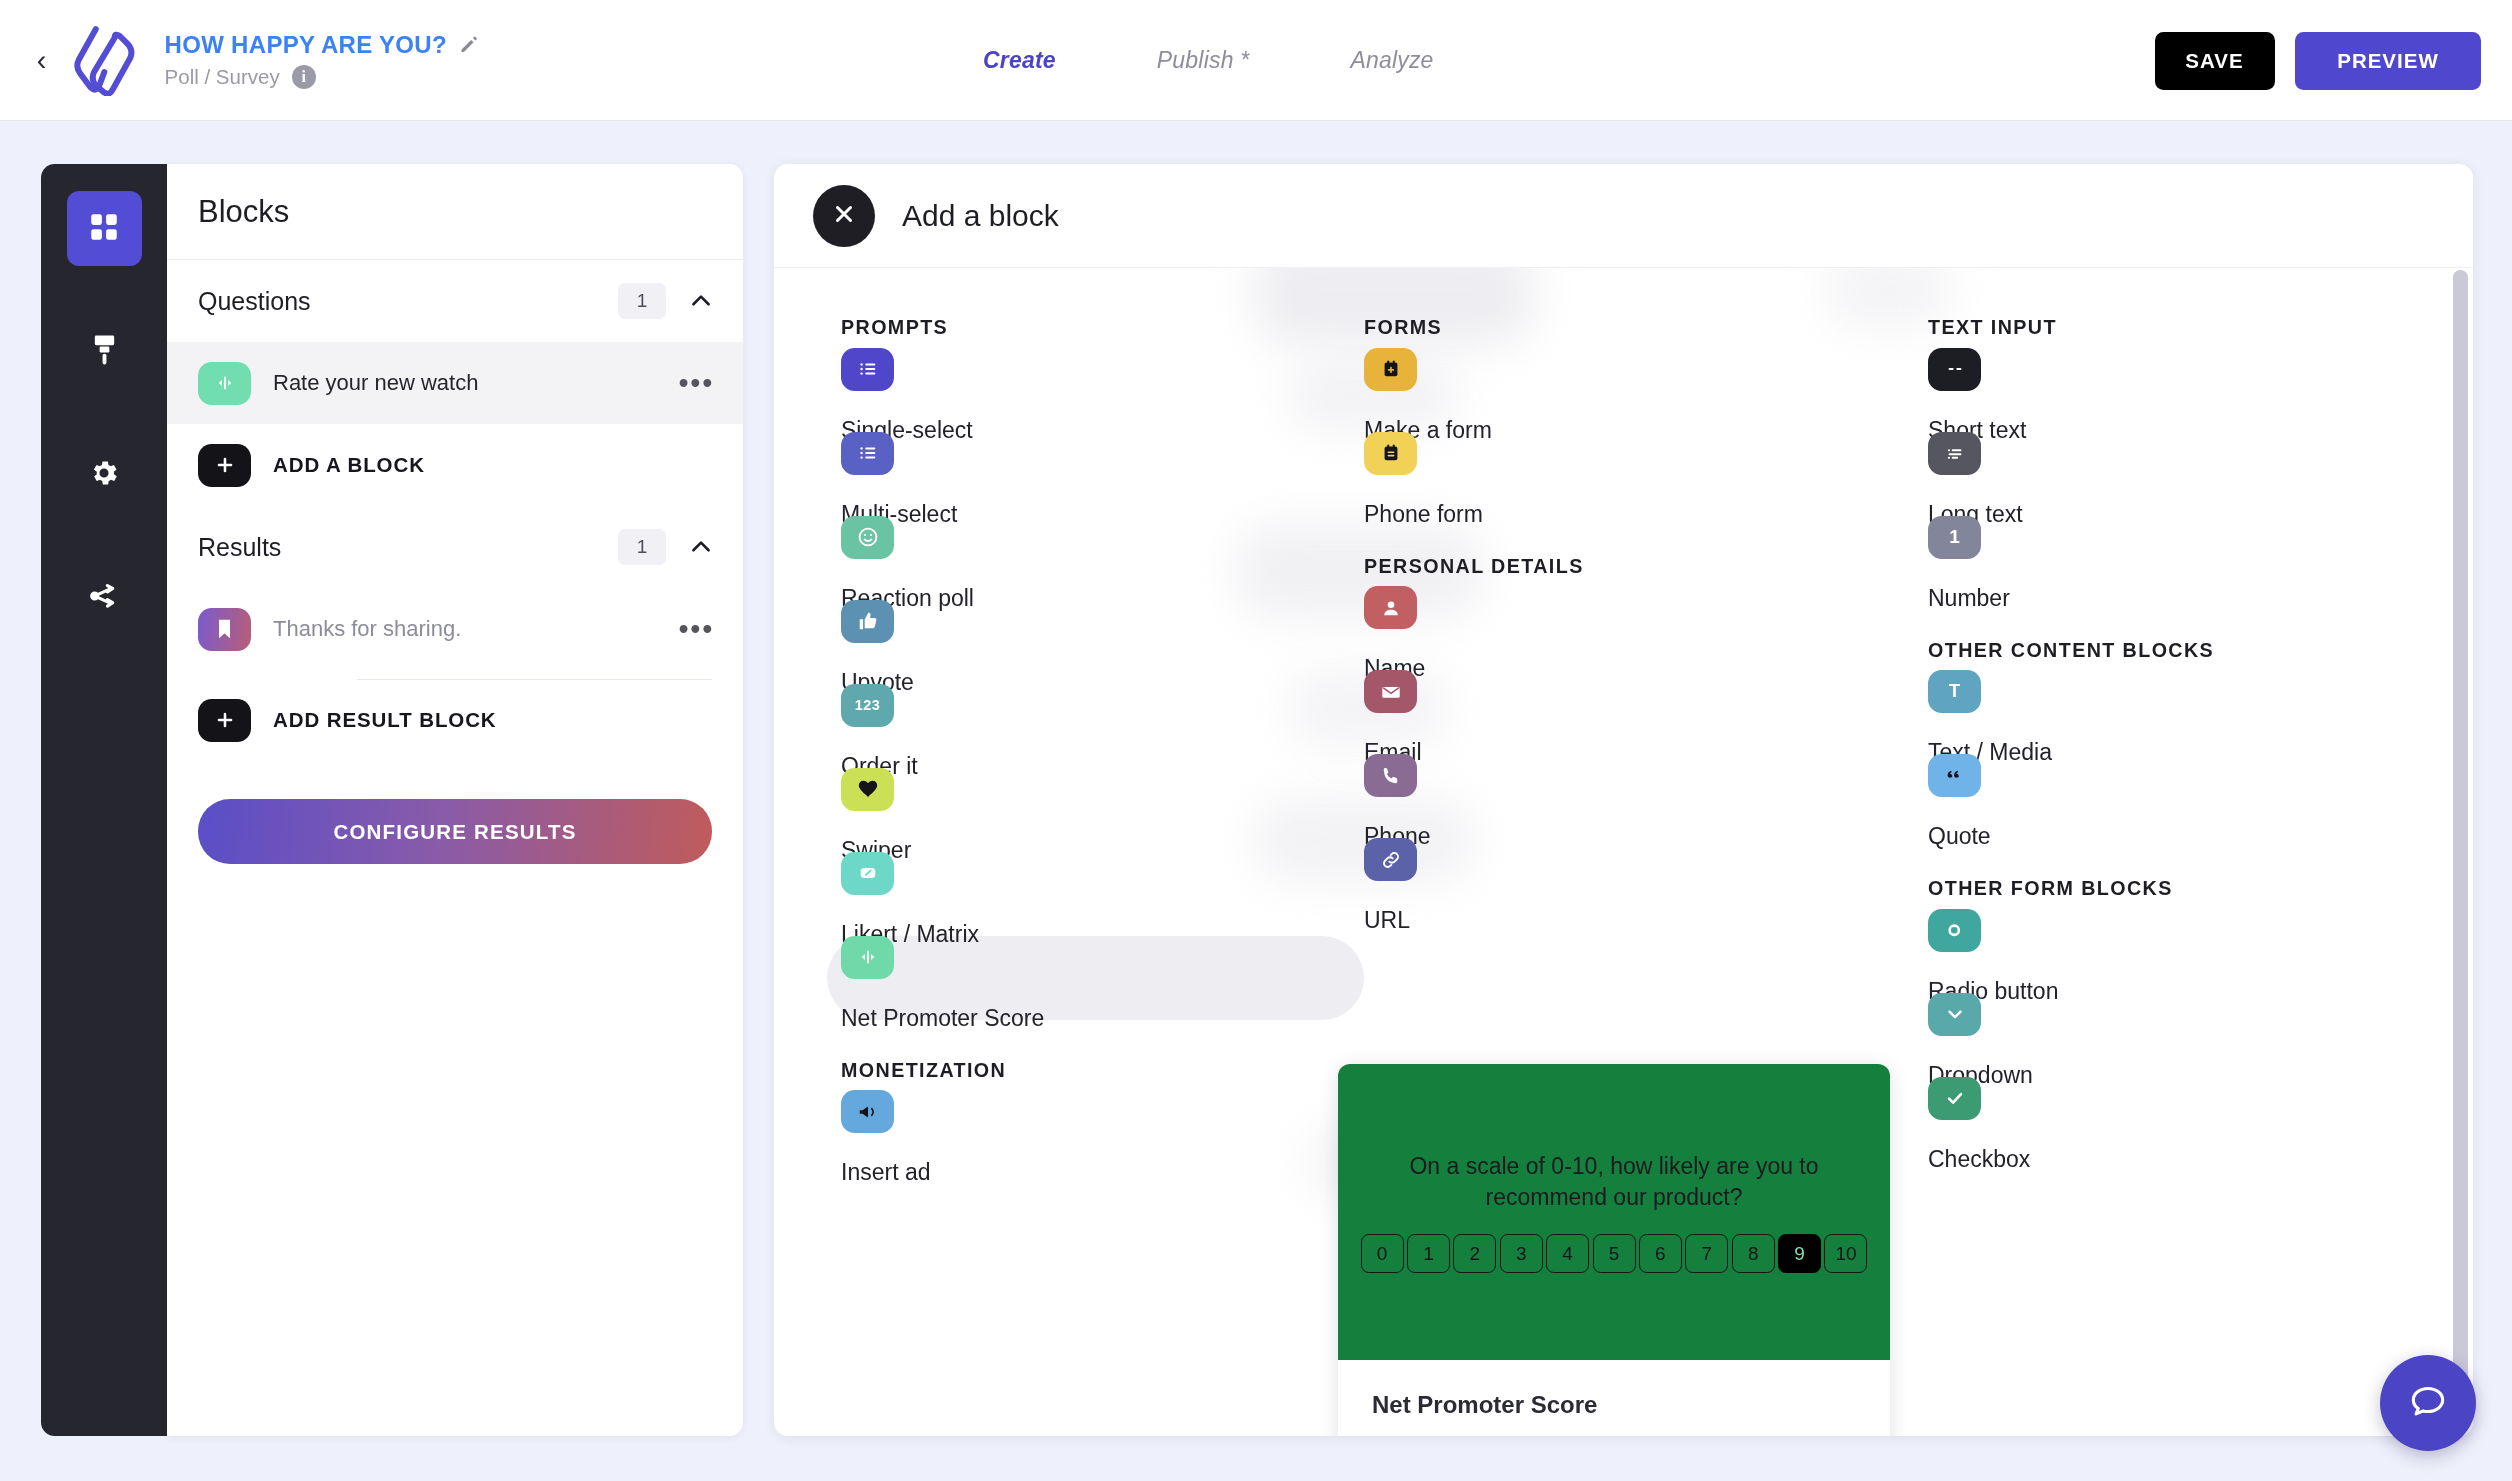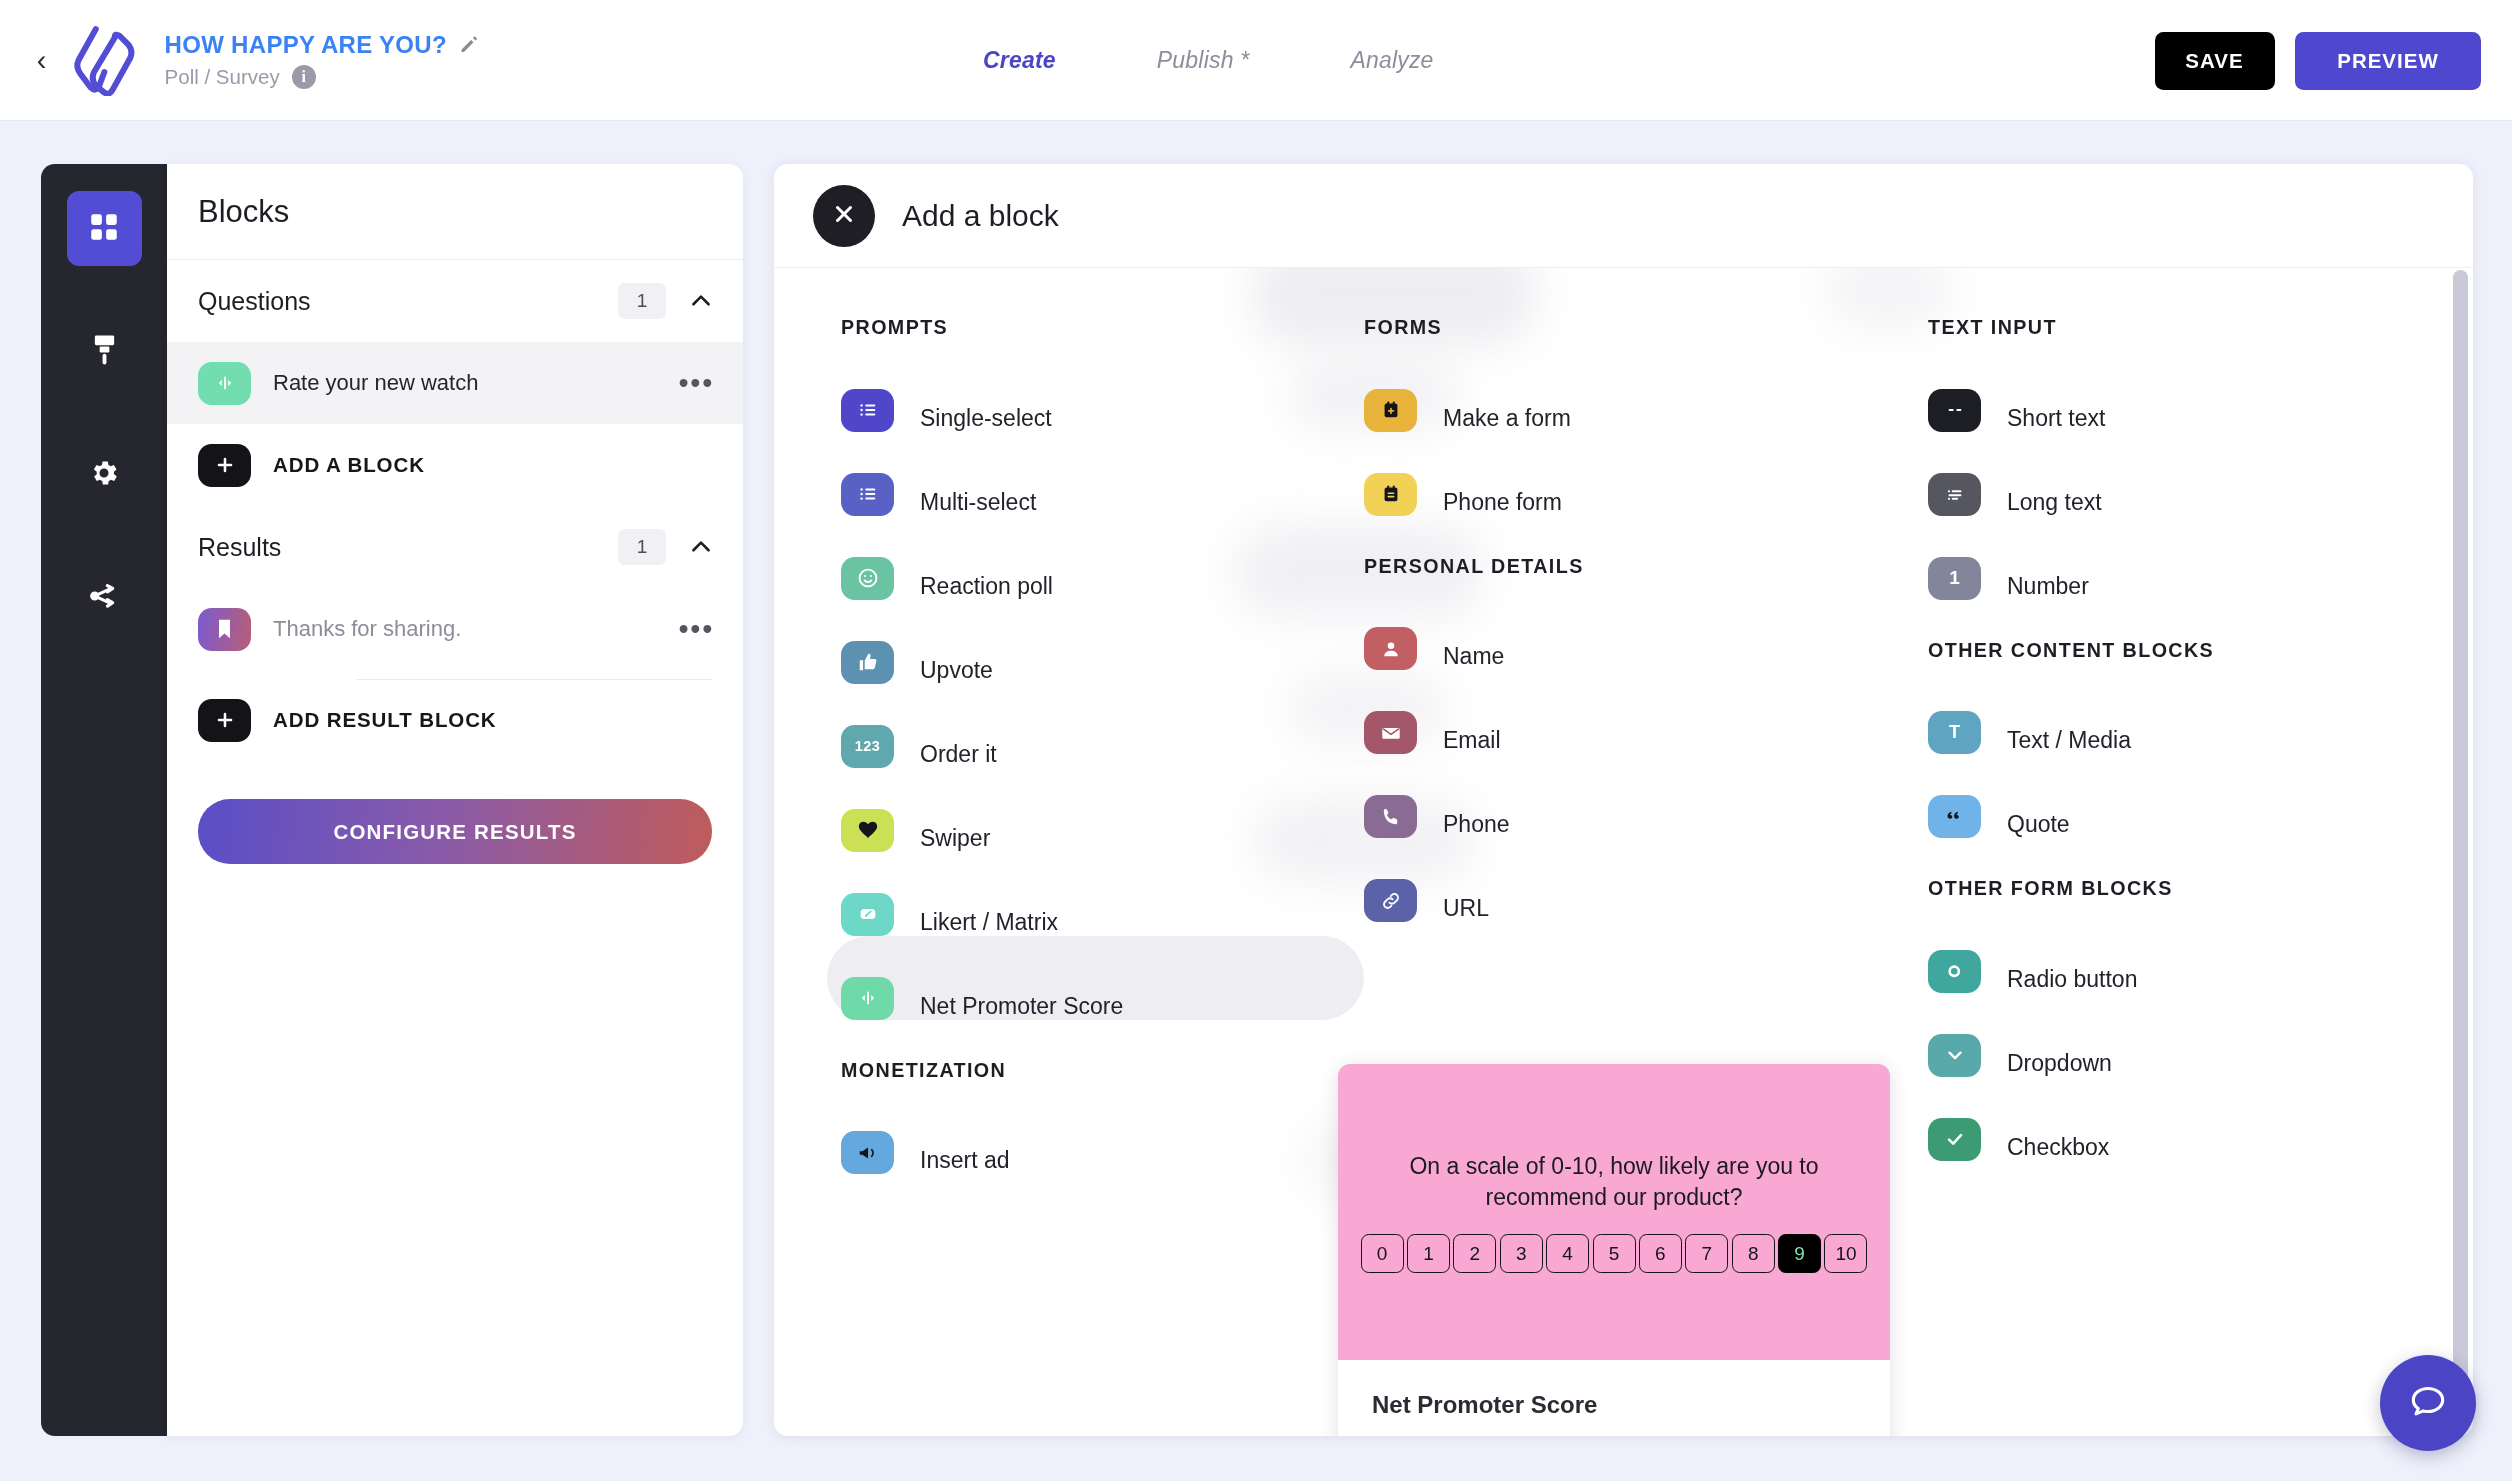--- a/index.html
+++ b/index.html
@@ -168,22 +168,22 @@
   .col-1 { width: 590px; padding-left: 67px; }
   .col-2 { width: 564px; }
   .col-3 { width: 513px; }
 
   .group-title {
     font-size: 19.7px; font-weight: 700; letter-spacing: 1.4px;
     color: #1d1d24; text-transform: uppercase;
   }
   .opt-list { margin-top: 8.5px; }
   .opt {
-    height: 84px; display: flex; align-items: flex-end; gap: 26px; cursor: pointer;
-    border-radius: 42px; padding-left: 13.7px; margin-left: -13.7px; padding-right: 24px;
+    height: 84px; display: flex; align-items: flex-start; gap: 26px; cursor: pointer;
+    border-radius: 42px; padding-left: 13.7px; margin-left: -13.7px; padding-right: 24px; flex-direction: column;
   }
   .opt.highlight { background: #eeeef2; }
   .opt-chip {
     width: 53px; height: 43px; border-radius: 13.7px; flex: none;
     display: flex; align-items: center; justify-content: center;
     color: #fff;
   }
   .opt-label { font-size: 23px; color: #22222a; white-space: nowrap; }
   .gap-md { height: 39px; }
 
@@ -216,21 +216,21 @@
   .dark-glyph { color: #14141a; }
 
   
   .preview-card {
     position: absolute; left: 564px; top: 796px; width: 552px; height: 475px;
     background: #ffffff; border-radius: 12px;
     box-shadow: 0 3.4px 19px rgba(40,40,70,.14);
     overflow: hidden; z-index: 5;
   }
   .preview-top {
-    height: 296px; background: #f9a8d4;
+    height: 296px; background: #15803d;
     display: flex; flex-direction: column; align-items: center; justify-content: center;
     padding: 0 24px;
   }
   .preview-q {
     font-size: 23px; line-height: 1.33; color: #1a1a20; text-align: center; max-width: 444px;
   }
   .scale-row { display: flex; gap: 3.4px; margin-top: 22px; }
   .scale-box {
     width: 43px; height: 39px; border: 1.7px solid #15151a; border-radius: 7.7px;
     display: flex; align-items: center; justify-content: center;

